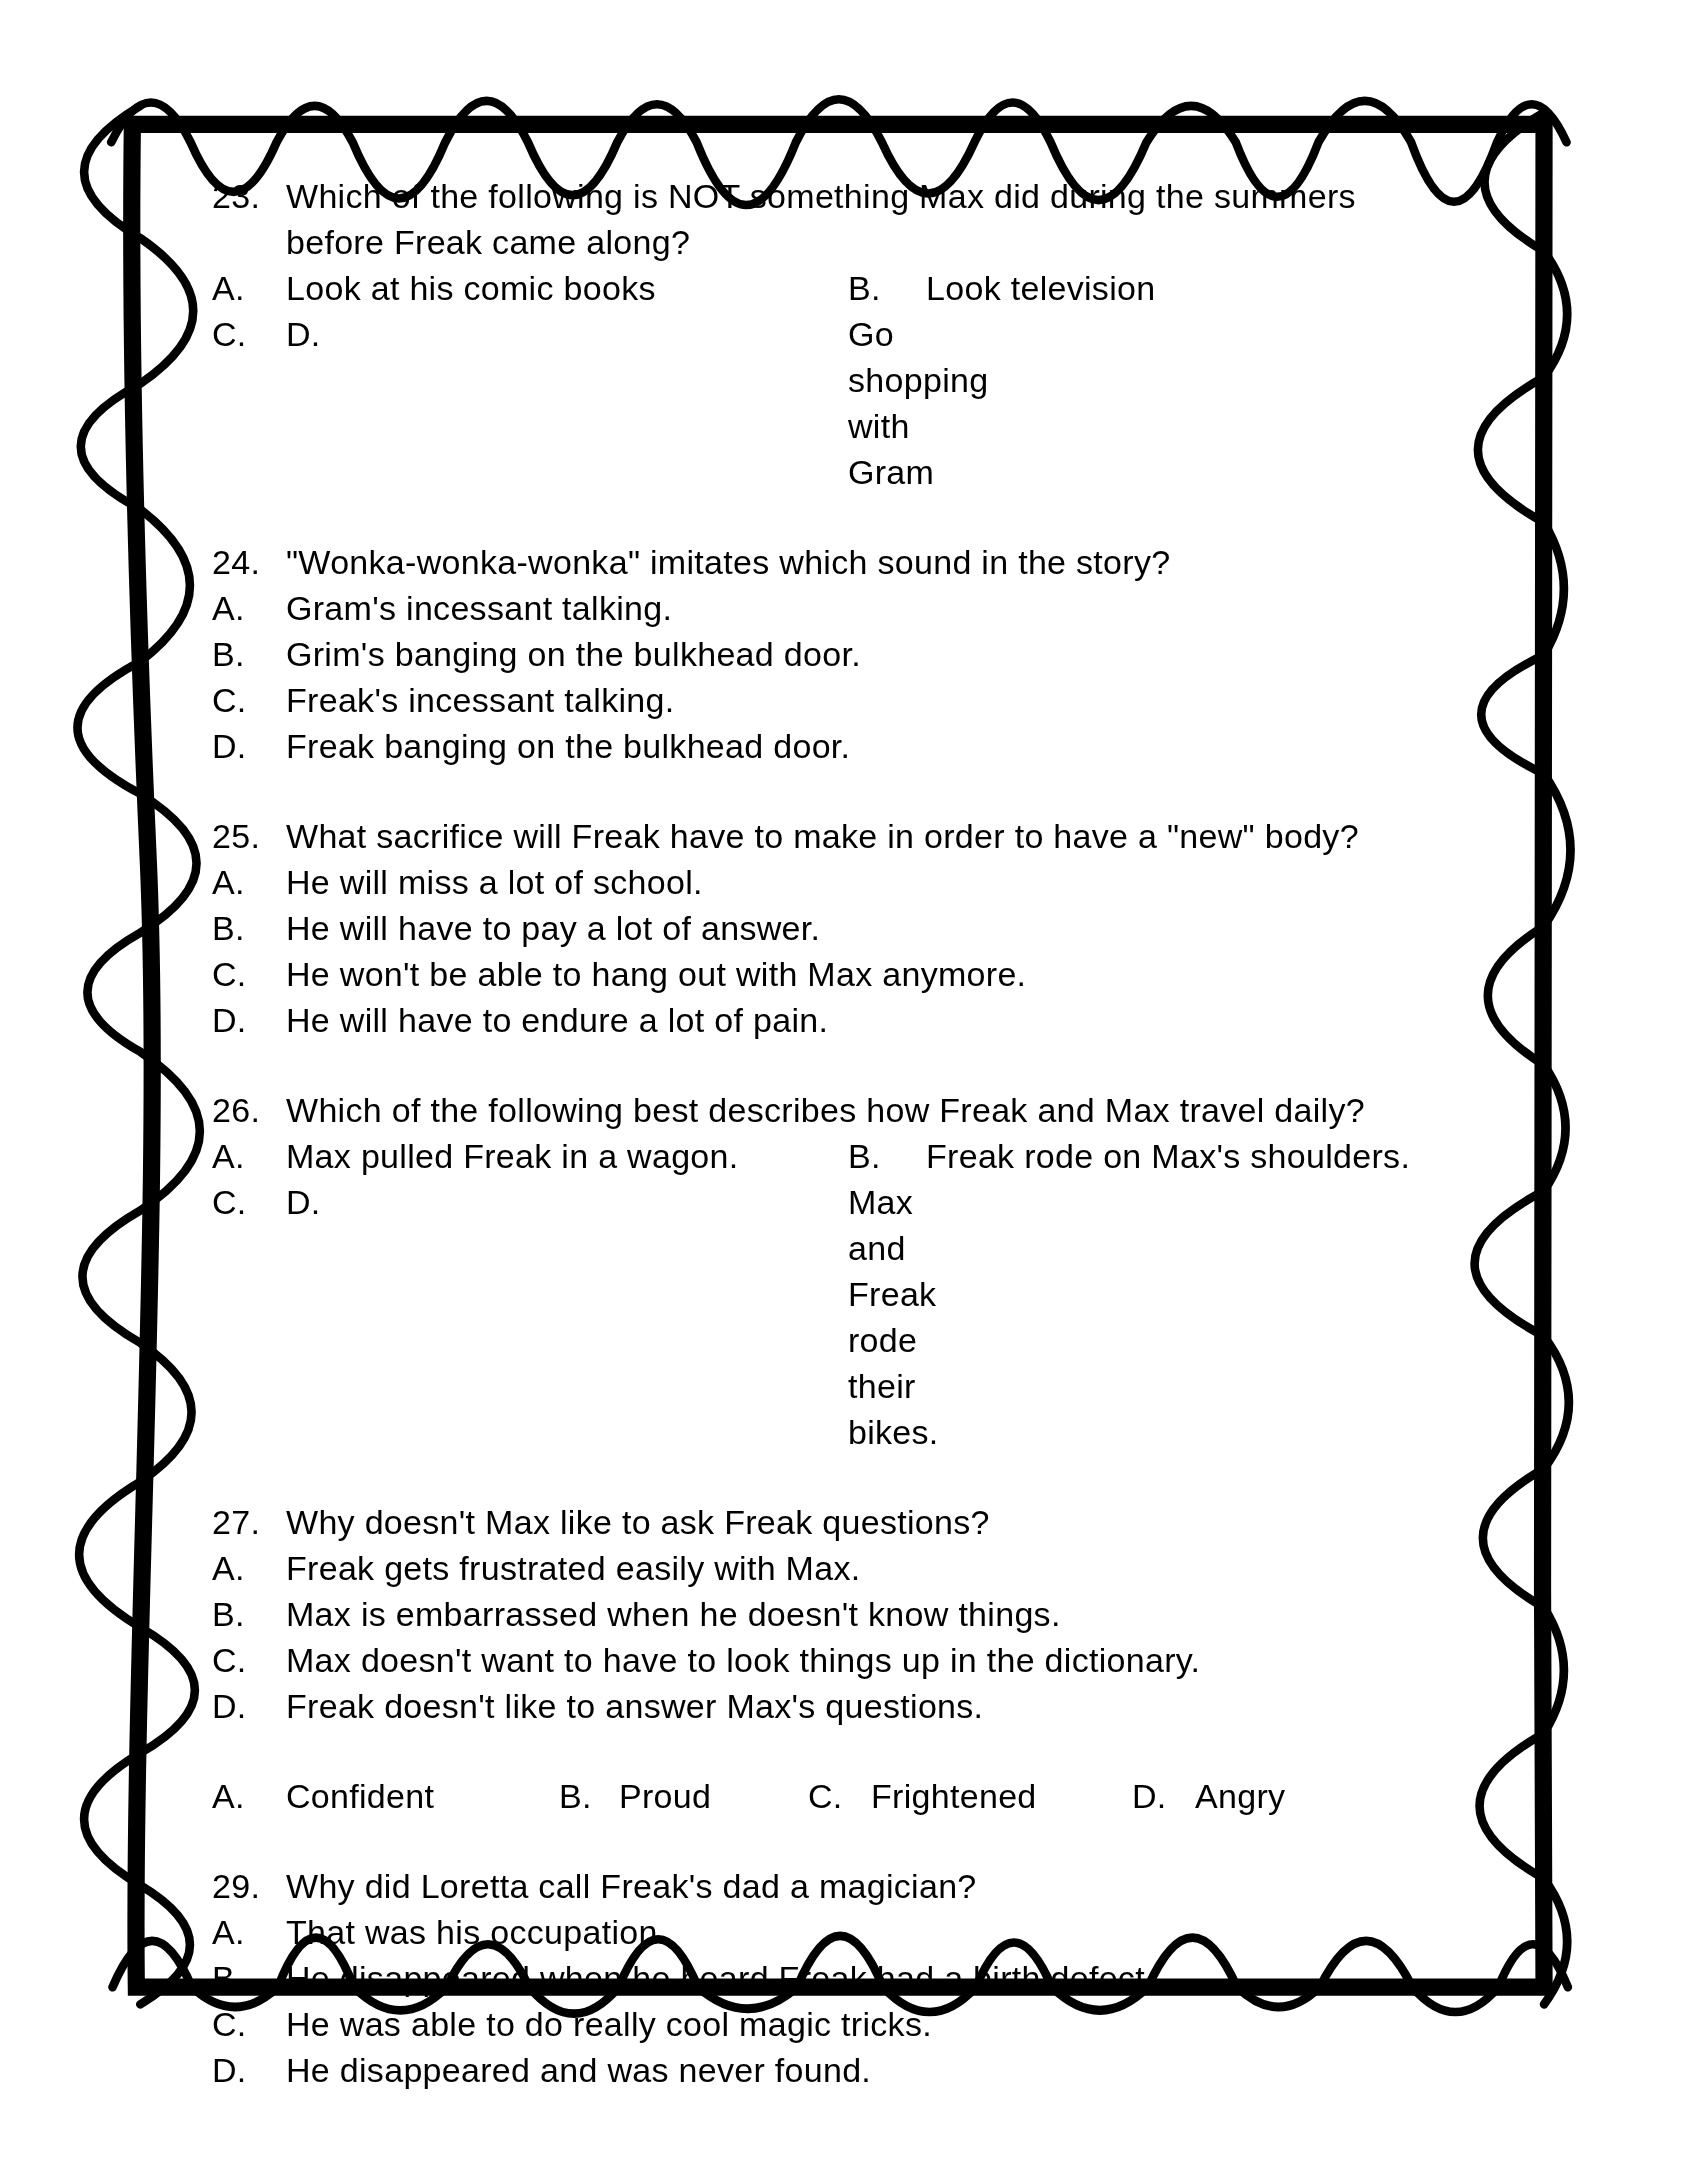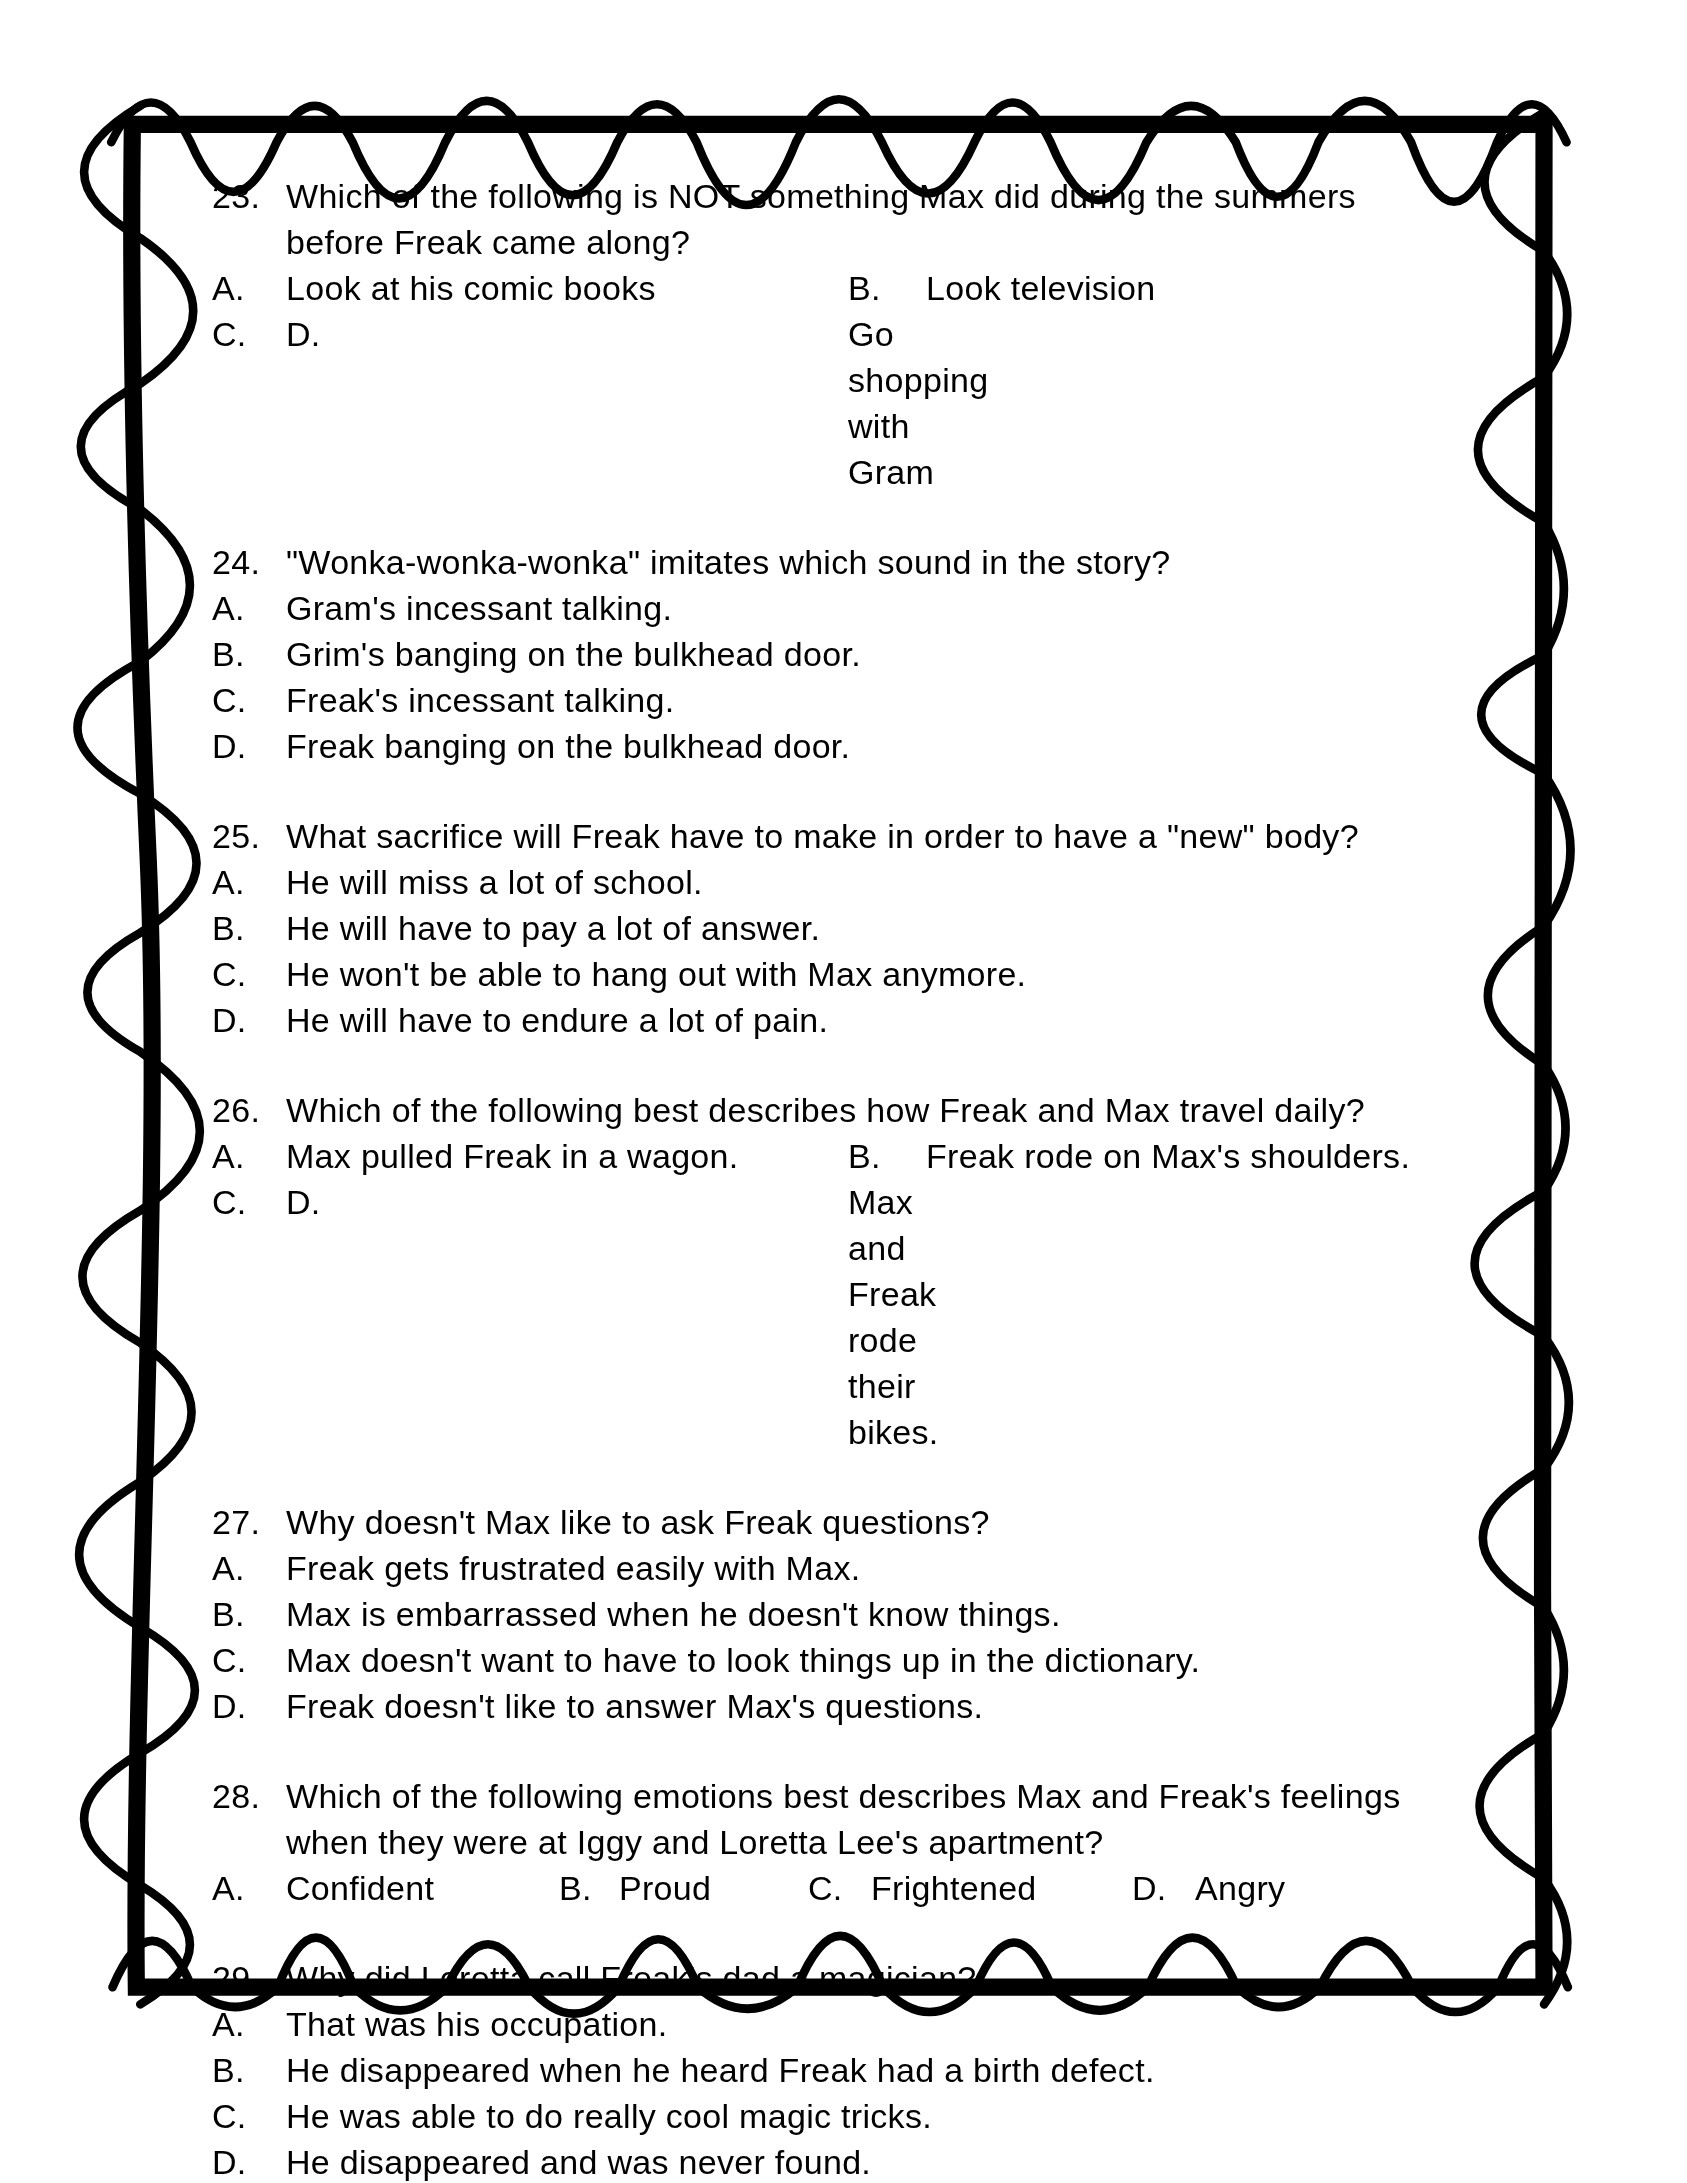--- a/index.html
+++ b/index.html
@@ -160,27 +160,20 @@
         <span>C.</span>
         <span>Max doesn't want to have to look things up in the dictionary.</span>
       </div>
       <div class="opt-single">
         <span>D.</span>
         <span>Freak doesn't like to answer Max's questions.</span>
       </div>
     </section>
 
     <section class="question">
-      <div class="q-header">
-        <span class="q-num">28.</span>
-        <span class="q-text">
-          <span>Which of the following emotions best describes Max and Freak's feelings</span>
-          <span>when they were at Iggy and Loretta Lee's apartment?</span>
-        </span>
-      </div>
       <div class="opt-four">
         <span>A.</span>
         <span>Confident</span>
         <span>B.</span>
         <span>Proud</span>
         <span>C.</span>
         <span>Frightened</span>
         <span>D.</span>
         <span>Angry</span>
       </div>

